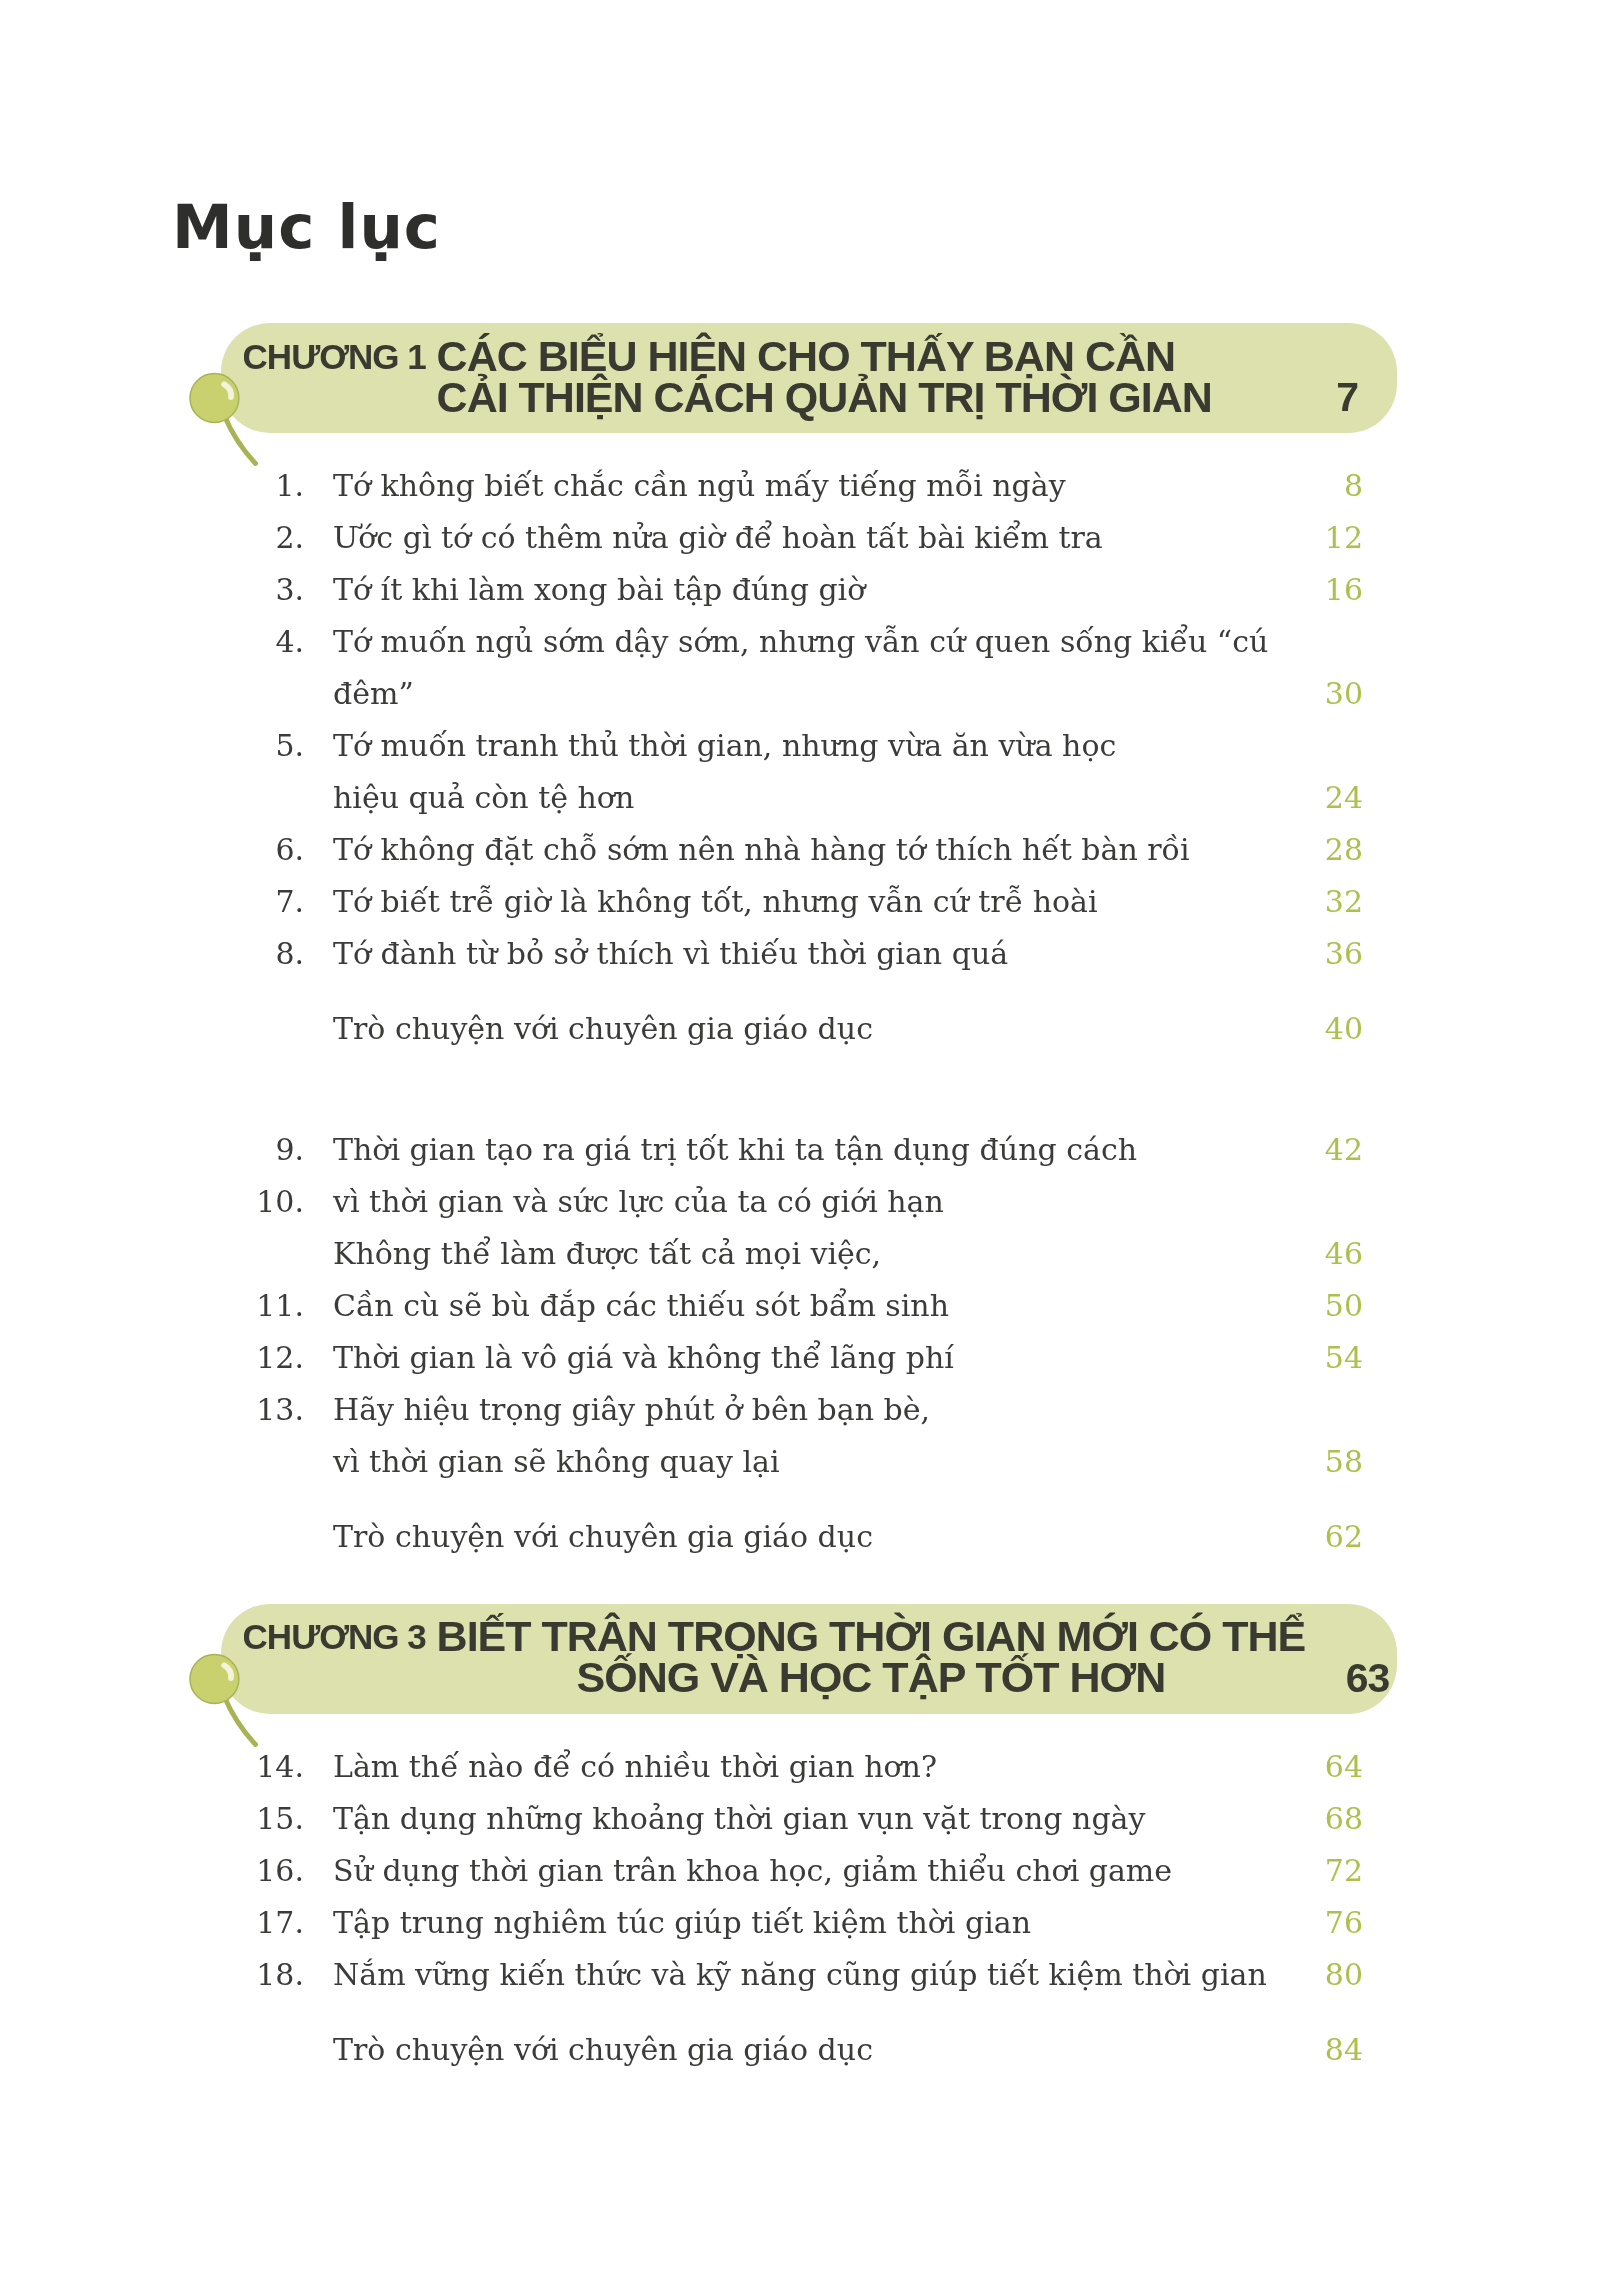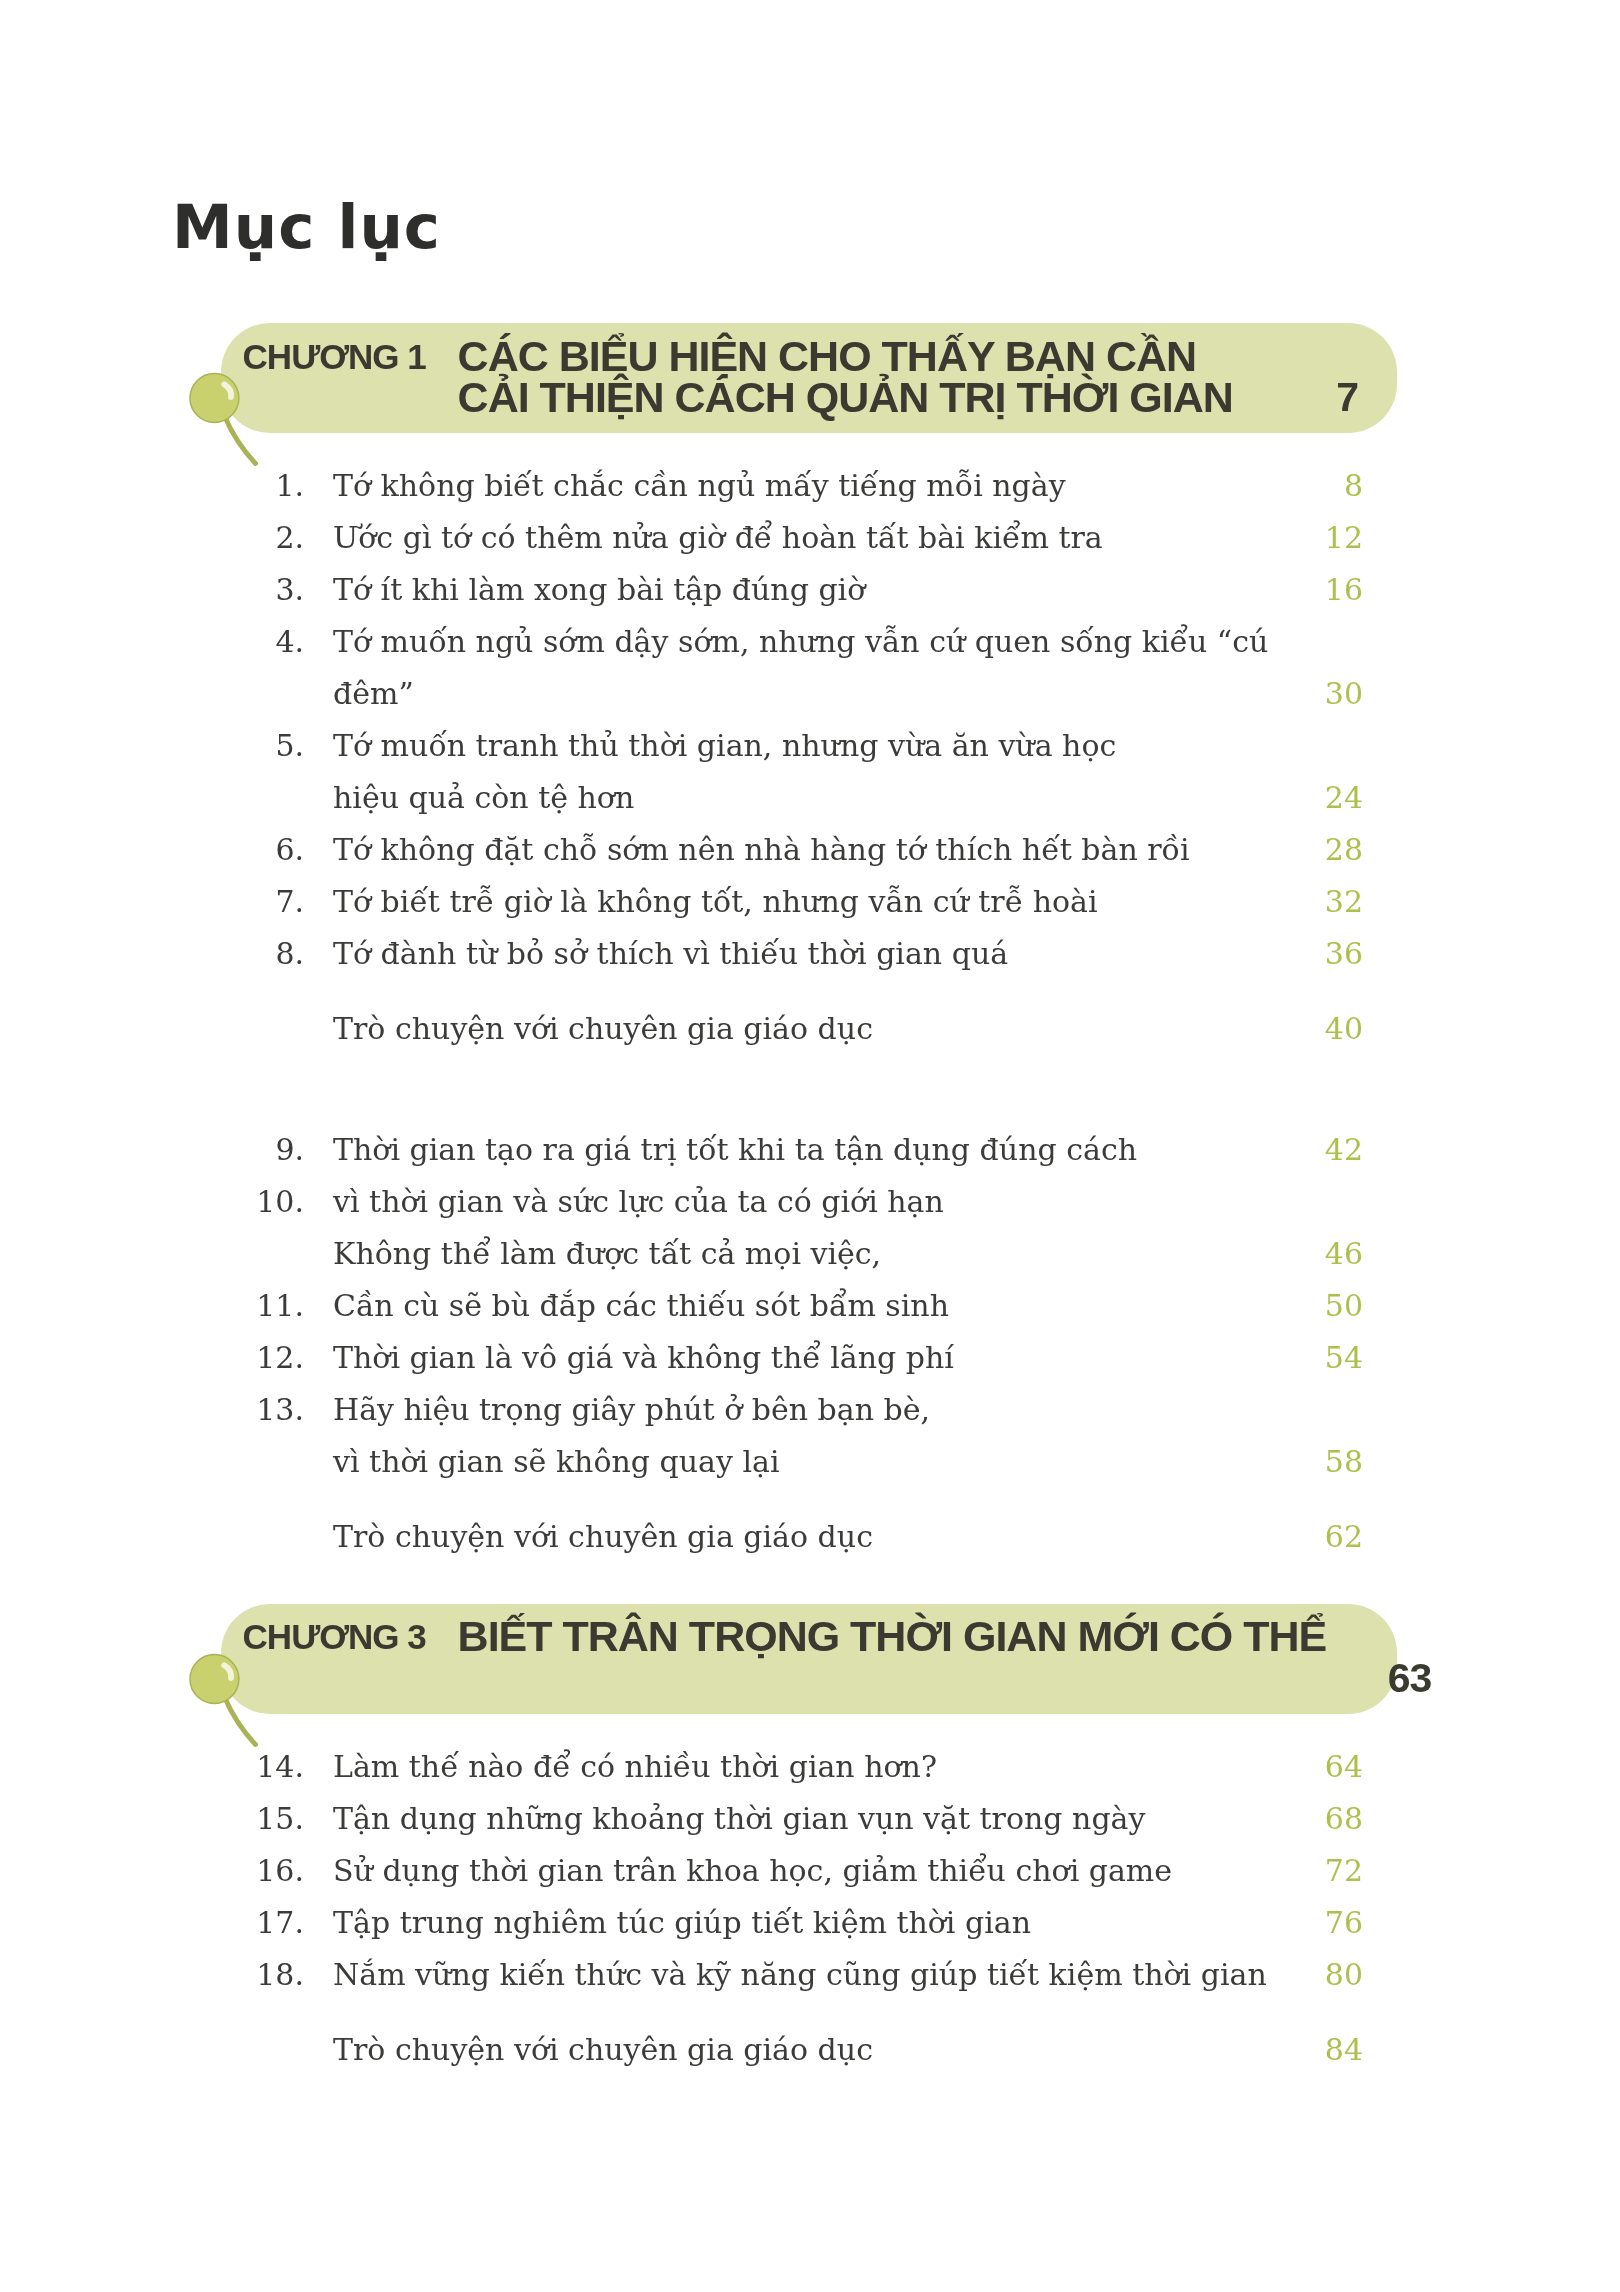--- a/index.html
+++ b/index.html
@@ -30,21 +30,21 @@
   }
   .chapters{margin:61px 0 0 221px;width:1176px}
   .chapter{position:relative}
   .chapter-band{
     position:relative;
     background:var(--color-band-bg);
     border-radius:49px;
     padding:12.7px 39px 14.7px 21.6px;
     display:grid;
     grid-template-columns:181px 1fr 71px;
-    column-gap:34px;
+    column-gap:13px;
     min-height:110px;
   }
   .ch-label,.ch-title,.ch-page{
     font-family:"Liberation Sans",sans-serif;
     font-weight:700;
     color:var(--color-band-text);
     letter-spacing:-1px;
   }
   .ch-label{font-size:35px;line-height:41px;align-self:start;white-space:nowrap}
   .ch-title{font-size:43px;line-height:41px}
@@ -221,20 +221,21 @@
   <section class="chapter" data-name="chapter-section">
     <div class="chapter-band" data-name="chapter-banner">
       <svg class="pin" width="108" height="132" viewBox="0 0 110 135" data-name="pushpin-icon" aria-hidden="true">
         <path class="pin-tail" d="M46 64 Q58 92 78 113"></path>
         <circle class="pin-head" cx="36" cy="46" r="25"></circle>
         <path class="pin-highlight" d="M46 32 q8 5 7 13"></path>
       </svg>
       <div class="ch-label" data-name="chapter-label">CHƯƠNG 3</div>
       <div class="ch-title" data-name="chapter-title">
         <div data-name="chapter-title-line1">BIẾT TRÂN TRỌNG THỜI GIAN MỚI CÓ THỂ</div>
+        <div data-name="chapter-title-line2">SỐNG VÀ HỌC TẬP TỐT HƠN</div>
       </div>
       <div class="ch-page" data-name="chapter-page-number">63</div>
     </div>
     <div class="items" data-name="chapter-items">
   <div class="row" data-name="toc-row">
     <div class="num" data-name="item-number">14.</div>
     <div class="txt" data-name="item-text">
               <div data-name="item-text-line">Làm thế nào để có nhiều thời gian hơn?</div>
             </div>
     <div class="pg" data-name="item-page-number">64</div>

